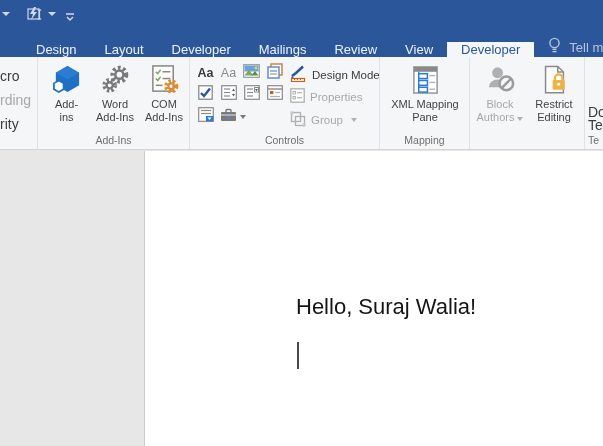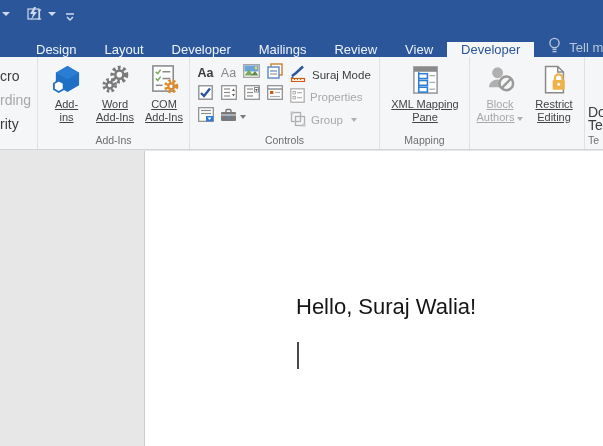--- a/index.html
+++ b/index.html
@@ -23,21 +23,21 @@
   
   .ribbon{position:absolute;top:57px;left:0;right:0;height:93px;background:#f5f6f7;
           border-bottom:1px solid #d4d4d4;display:flex;box-sizing:border-box;}
   .rgroup{position:relative;height:100%;border-right:1px solid #e0e1e4;flex-shrink:0;box-sizing:border-box;}
   .group-label{position:absolute;bottom:3px;left:0;right:0;text-align:center;
                font-size:10.5px;color:#6e6e6e;white-space:nowrap;}
   .cutlbl{position:absolute;left:0;font-size:14px;color:#3c3c3c;white-space:nowrap;}
   .cutlbl.dis{color:#a8a8a8;}
   .big-btn{position:absolute;top:0;display:flex;flex-direction:column;align-items:center;padding-top:6px;}
   .big-btn .ic{height:33px;display:flex;align-items:center;justify-content:center;}
-  .big-btn .lbl{margin-top:2px;font-size:11px;line-height:13px;color:#444;text-align:center;white-space:nowrap;text-decoration:underline;}
+  .big-btn .lbl{margin-top:2px;font-size:11px;line-height:13px;color:#444;text-align:center;white-space:nowrap;}
   .big-btn.disabled .lbl{color:#a8a8a8;}
   .small-btn{position:absolute;width:21px;height:19px;display:flex;align-items:center;justify-content:center;}
   .ctrl-row{position:absolute;display:flex;align-items:center;gap:5px;font-size:11.5px;color:#3c3c3c;white-space:nowrap;}
   .ctrl-row.disabled{color:#a8a8a8;}
   .caret{display:inline-block;width:0;height:0;border-left:3px solid transparent;
          border-right:3px solid transparent;border-top:4px solid #7a7a7a;margin-left:3px;}
   .caret.dis{border-top-color:#b0b0b0;}
   .aa-rich{font-size:12.5px;font-weight:bold;color:#3c3c3c;}
   .aa-plain{font-size:12.5px;color:#8a8a8a;}
 
@@ -245,21 +245,21 @@
         <span>
           <svg width="17" height="17" viewBox="0 0 17 17">
             <path d="M2,11 L6,8 L13,1.5" fill="none" stroke="#2b579a" stroke-width="2.6"></path>
             <polygon points="2,11 1,13.5 3.8,12.6" fill="#2b579a"></polygon>
             <rect x="1.5" y="13.5" width="13" height="3" fill="#ffffff" stroke="#d05c12" stroke-width="1.2"></rect>
             <line x1="4.5" y1="13.5" x2="4.5" y2="15" stroke="#d05c12" stroke-width="1"></line>
             <line x1="7.5" y1="13.5" x2="7.5" y2="15" stroke="#d05c12" stroke-width="1"></line>
             <line x1="10.5" y1="13.5" x2="10.5" y2="15" stroke="#d05c12" stroke-width="1"></line>
           </svg>
         </span>
-        <span>Suraj Mode</span>
+        <span>Design Mode</span>
       </div>
       <div class="ctrl-row disabled" style="left:100px;top:31px;">
         <span>
           <svg width="15" height="15" viewBox="0 0 15 15">
             <rect x="0.8" y="0.8" width="13.4" height="13.4" fill="#ffffff" stroke="#b0b0b0" stroke-width="1.3"></rect>
             <rect x="3" y="3.5" width="2.4" height="2.4" fill="none" stroke="#b0b0b0" stroke-width="1"></rect>
             <line x1="7" y1="4.7" x2="12" y2="4.7" stroke="#b0b0b0" stroke-width="1.2"></line>
             <rect x="3" y="8.5" width="2.4" height="2.4" fill="none" stroke="#b0b0b0" stroke-width="1"></rect>
             <line x1="7" y1="9.7" x2="12" y2="9.7" stroke="#b0b0b0" stroke-width="1.2"></line>
           </svg>

